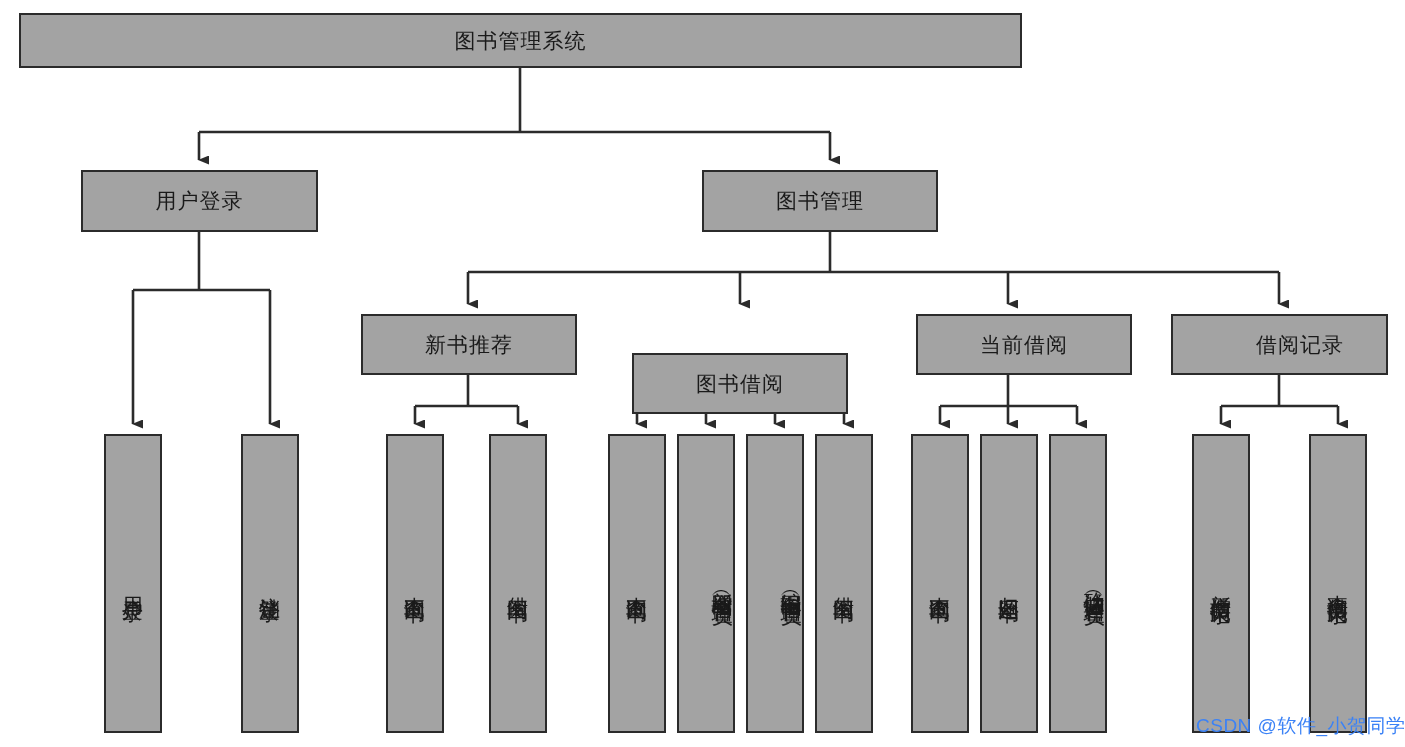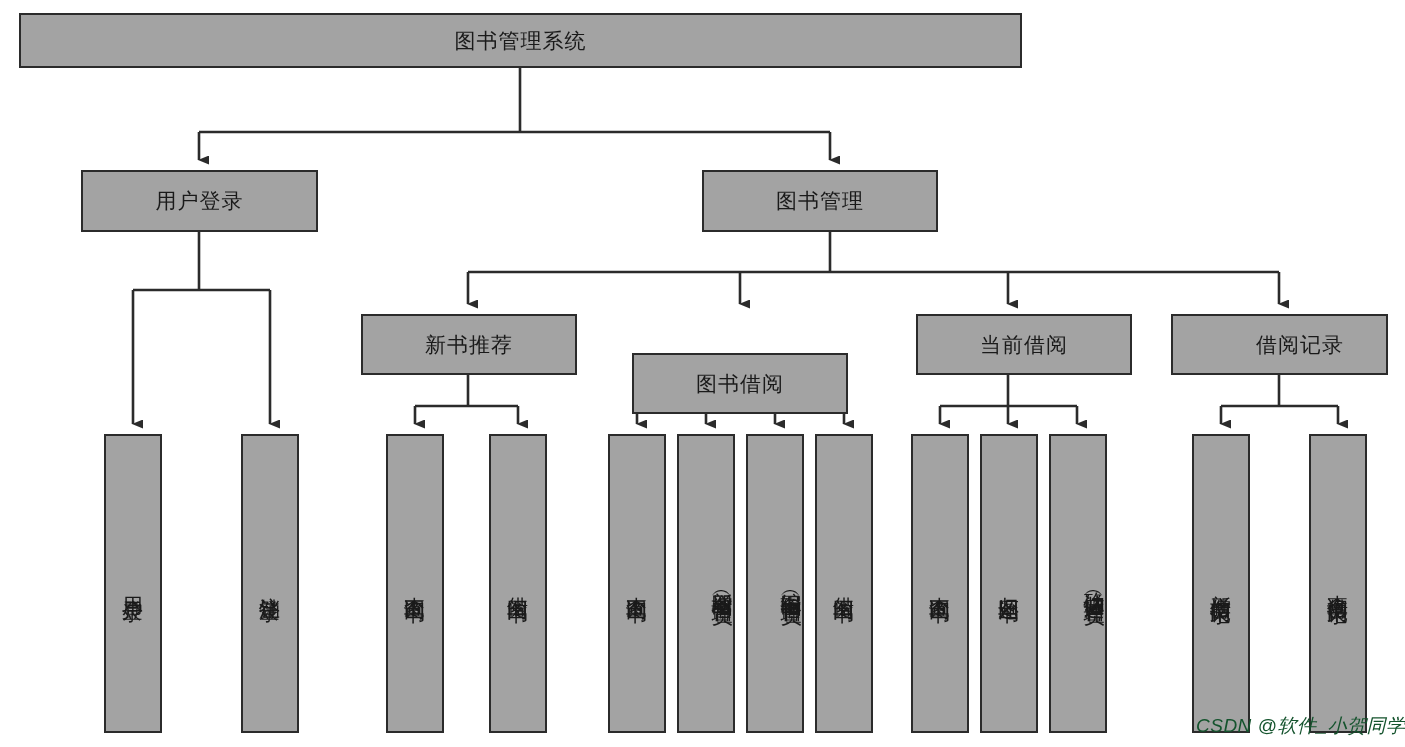--- a/index.html
+++ b/index.html
@@ -55,25 +55,24 @@
   }
   .node-label {
     display: block;
     white-space: pre;
   }
   .watermark {
     position: absolute;
     left: 1196px;
     top: 713px;
     font-size: 19px;
-    color: #14532d;
+    color: #3b82f6;
     letter-spacing: 0.5px;
     white-space: nowrap;
     font-family: "Liberation Sans", "DejaVu Sans", sans-serif;
-    font-style: italic;
   }
 </style>
 </head>
 <body>
 
 <div id="diagram-root">
 
   <svg class="connectors" viewBox="0 0 1405 747" xmlns="http://www.w3.org/2000/svg">
     <defs>
       <marker id="arrow" markerWidth="9" markerHeight="11" refX="4.5" refY="10" orient="auto" markerUnits="userSpaceOnUse">

